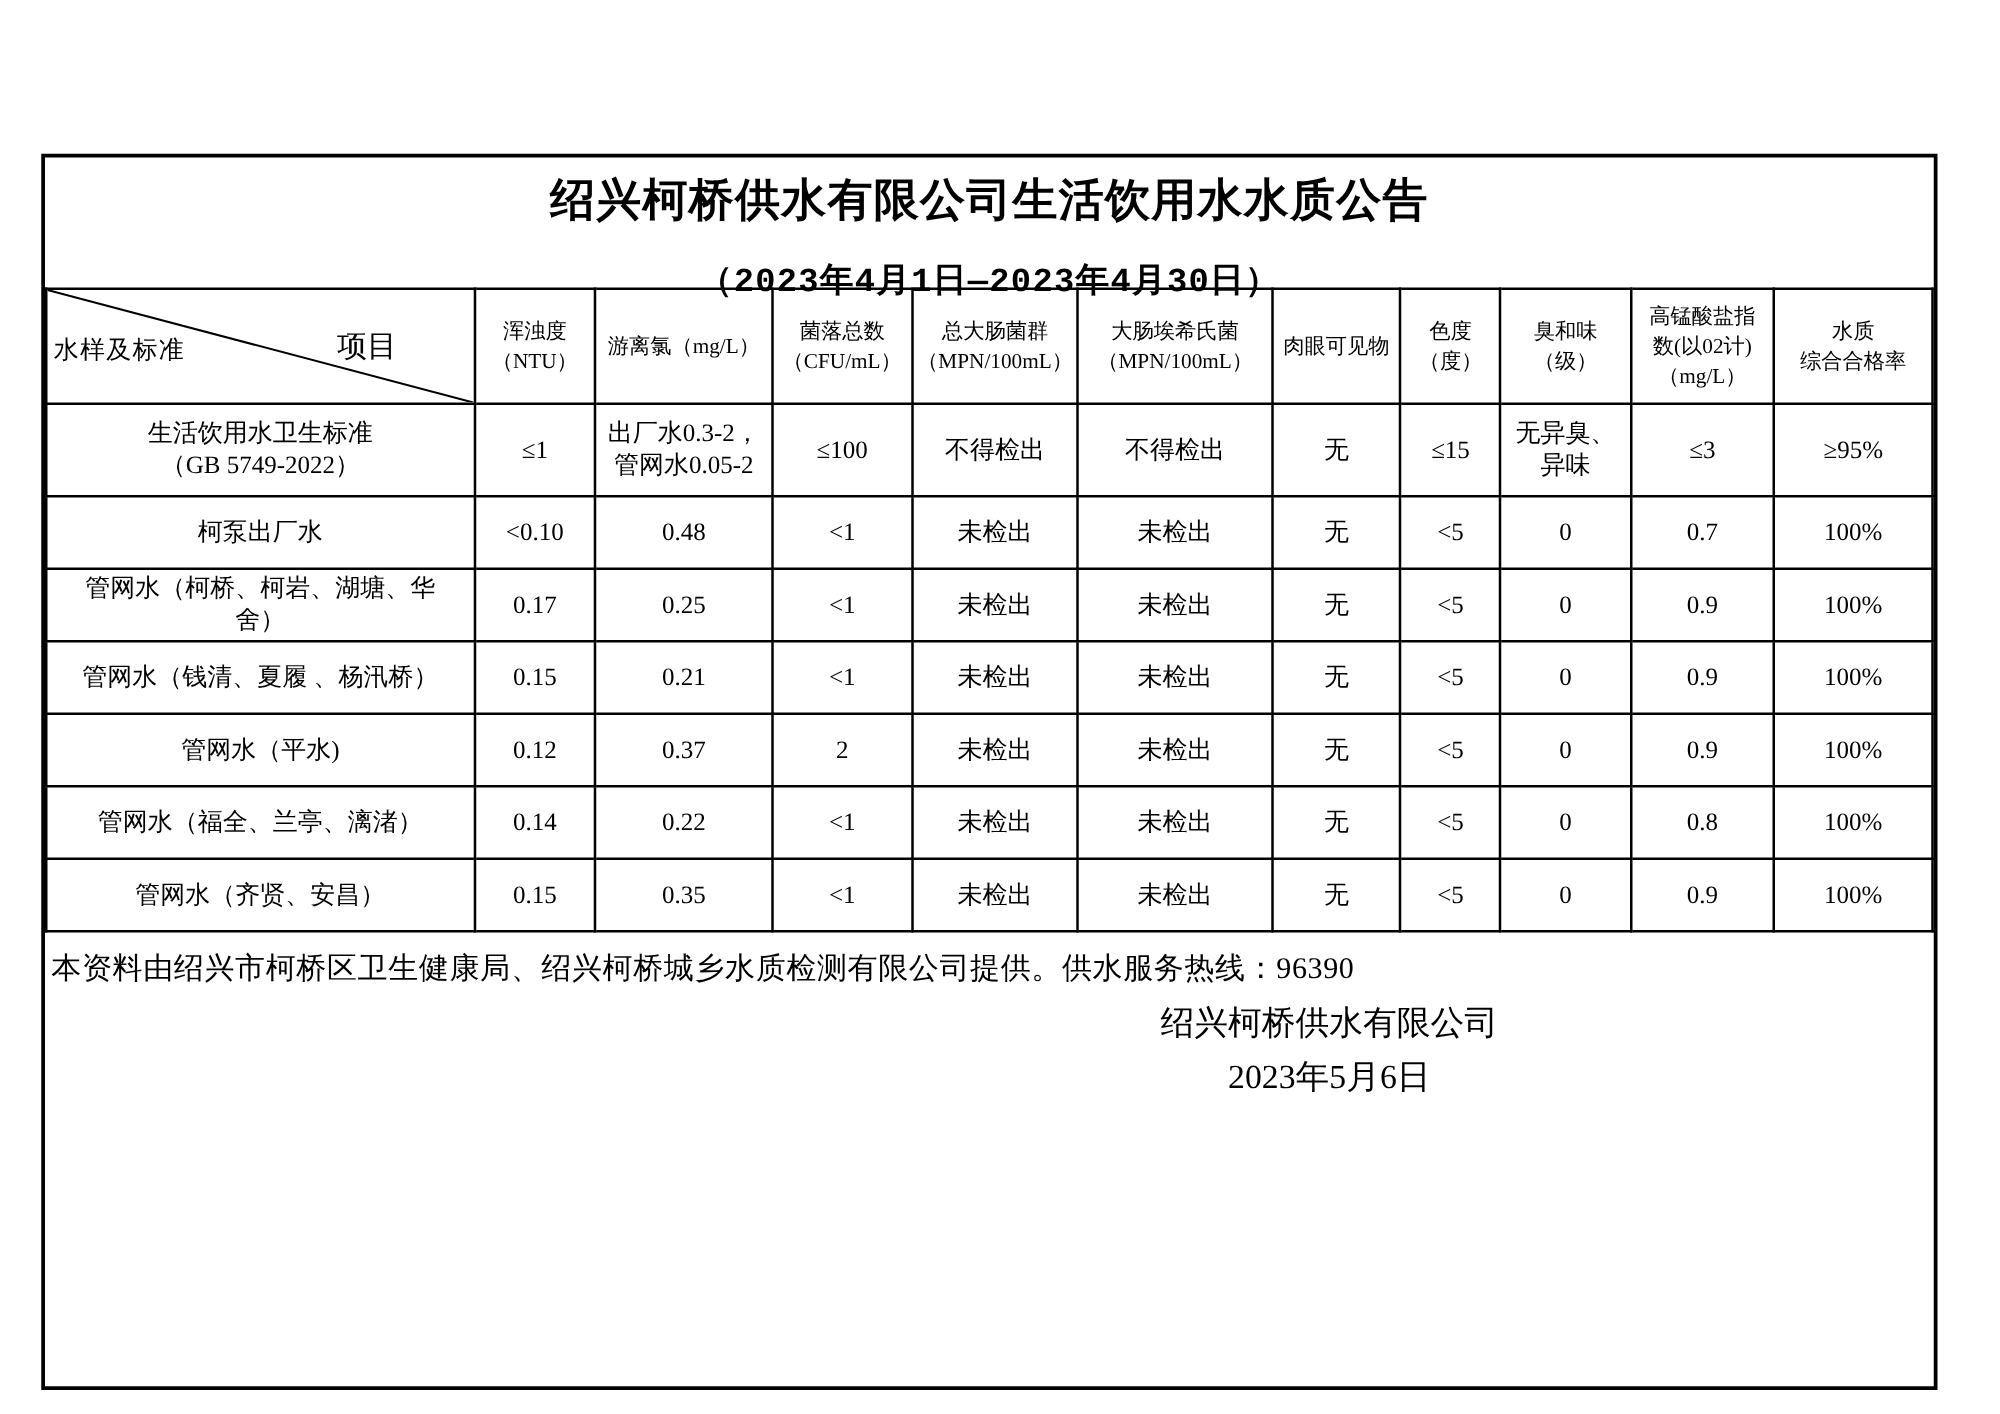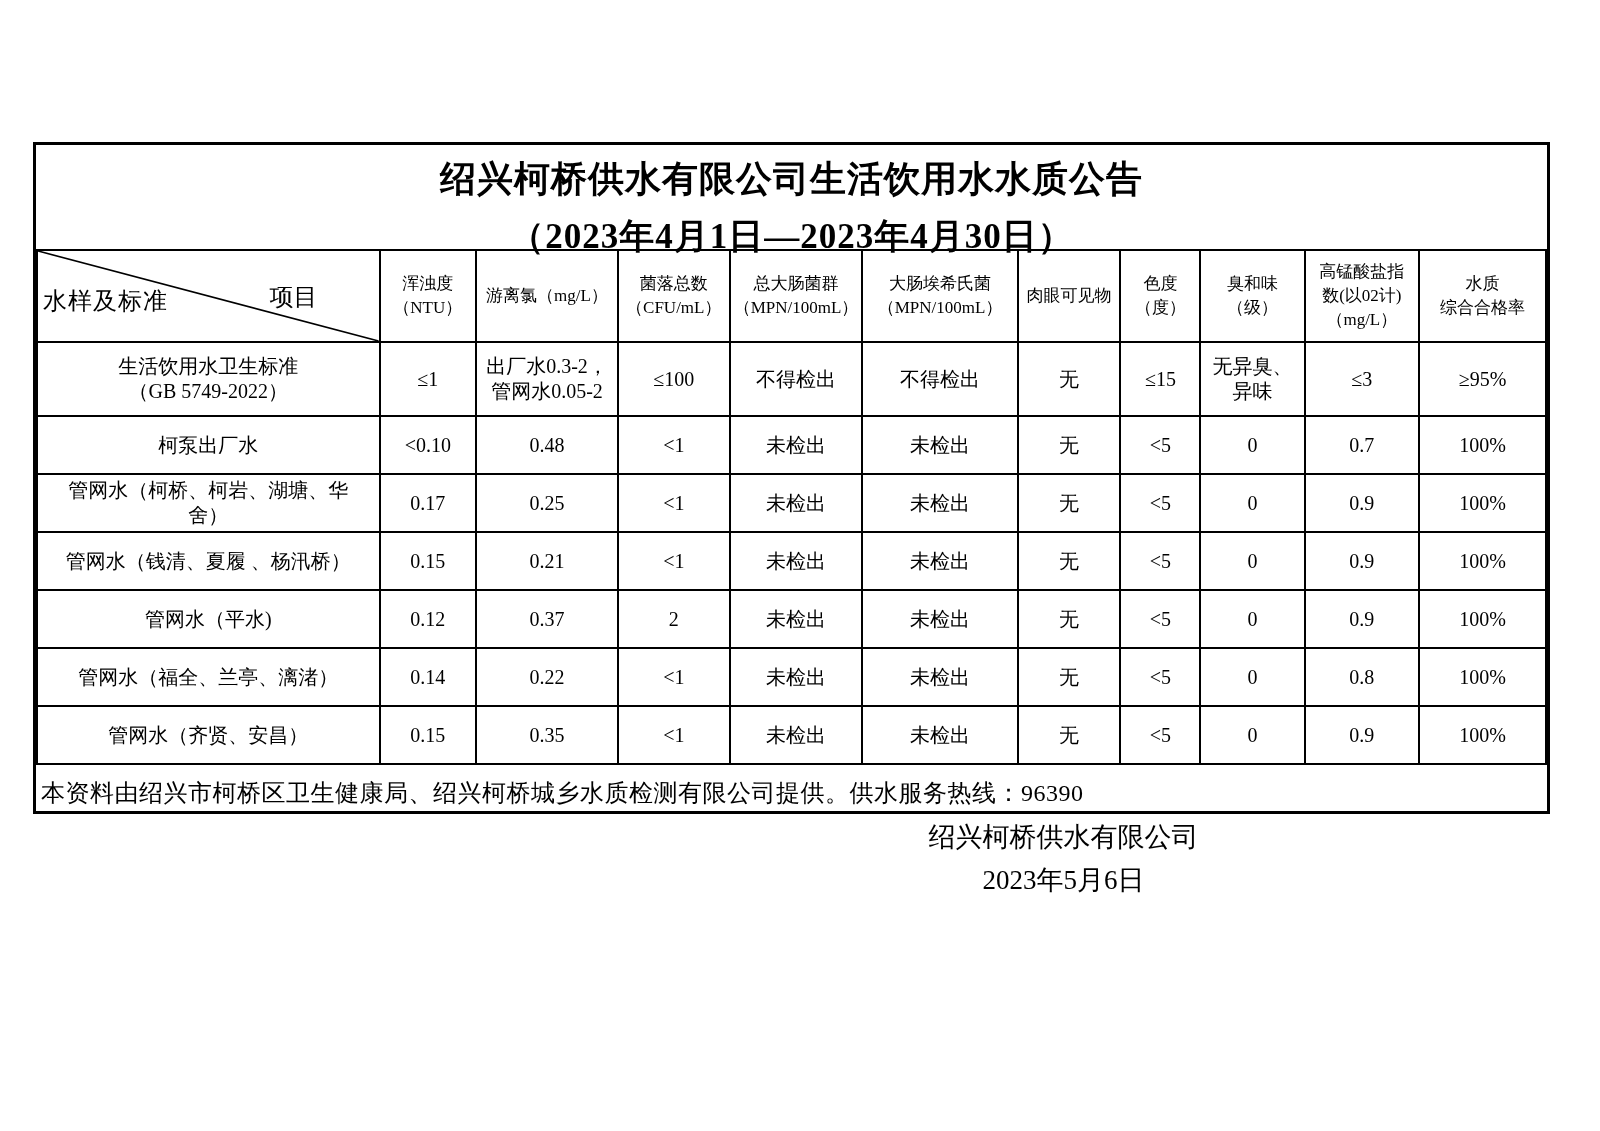--- a/index.html
+++ b/index.html
@@ -4,46 +4,46 @@
 <style>
   * { margin:0; padding:0; box-sizing:border-box; }
   html,body { background:#ffffff; }
   body {
     width:1600px; height:1131px;
     position:relative; overflow:hidden;
     font-family:"Liberation Serif","DejaVu Serif",serif;
     color:#000;
   }
   .doc {
-    position:absolute; left:33px; top:142px;
-    width:1517px; height:672px;
+    position:absolute; left:33px; top:123px;
+    width:1517px; height:989px;
     border:3px solid #000;
     background:#fff;
   }
   .title-area { height:104px; text-align:center; padding-top:10px; }
   .doc-title { font-size:36px; font-weight:bold; letter-spacing:1px; }
-  .doc-subtitle { font-size:35px; font-weight:bold; margin-top:9px; letter-spacing:1px; }
+  .doc-subtitle { font-size:27px; font-weight:bold; margin-top:21px; letter-spacing:1px;font-family:Liberation Mono, monospace; }
 
   table.grid { width:100%; border-collapse:collapse; table-layout:fixed; }
   table.grid th, table.grid td {
     border:2px solid #000;
     text-align:center; vertical-align:middle;
     font-weight:normal; overflow:hidden;
     padding:0 2px;
   }
   table.grid thead th { font-size:17px; height:92px; line-height:1.4; }
   table.grid tbody td { font-size:20px; height:58px; line-height:1.25; }
   table.grid tr.standard-row td { height:74px; }
   td.multiline { font-size:18px; line-height:1.35; }
   td.name-cell { padding:0 6px; }
 
   th.corner { position:relative; padding:0; }
   th.corner svg.diag { position:absolute; left:0; top:0; width:100%; height:100%; }
   .corner-top    { position:absolute; left:68%; top:33%; font-size:24px; white-space:nowrap; }
-  .corner-bottom { position:absolute; left:5px;  top:38%; font-size:24px; white-space:nowrap; letter-spacing:1px; }
+  .corner-bottom { position:absolute; left:5px;  top:38%; font-size:20px; white-space:nowrap; letter-spacing:1px; }
 
   .footer-area { height:138px; }
   .footer-note { font-size:24px; text-align:left; margin:12px 0 0 5px; letter-spacing:0.5px; }
   .sig-company, .sig-date {
     font-size:27px; text-align:center;
     position:relative; left:18%;
   }
   .sig-company { margin-top:10px; }
   .sig-date { margin-top:7px; }
 </style>

